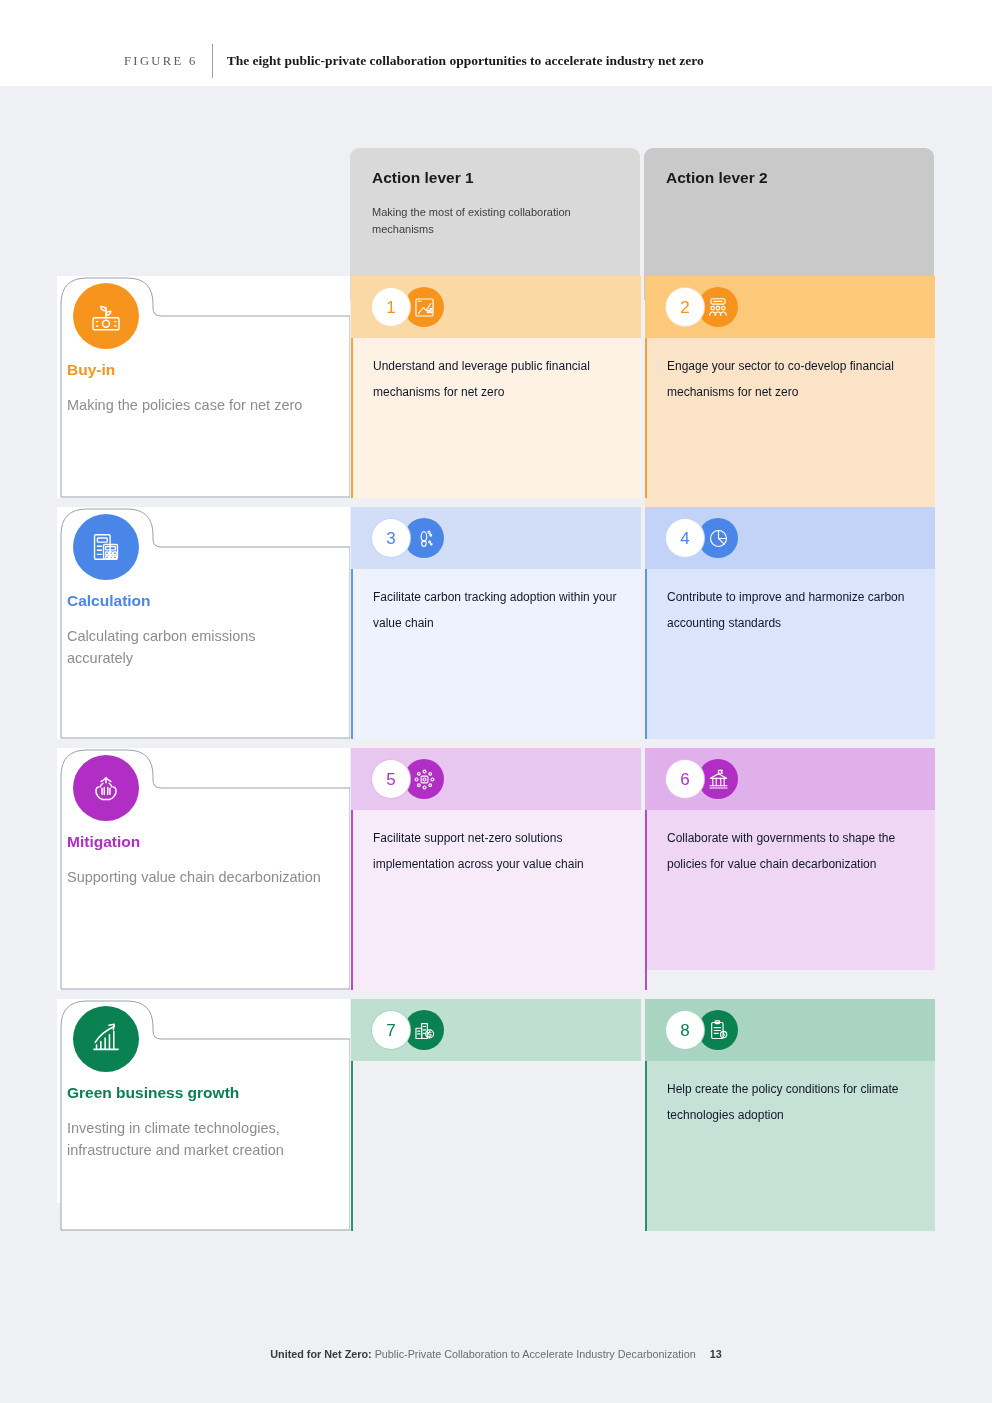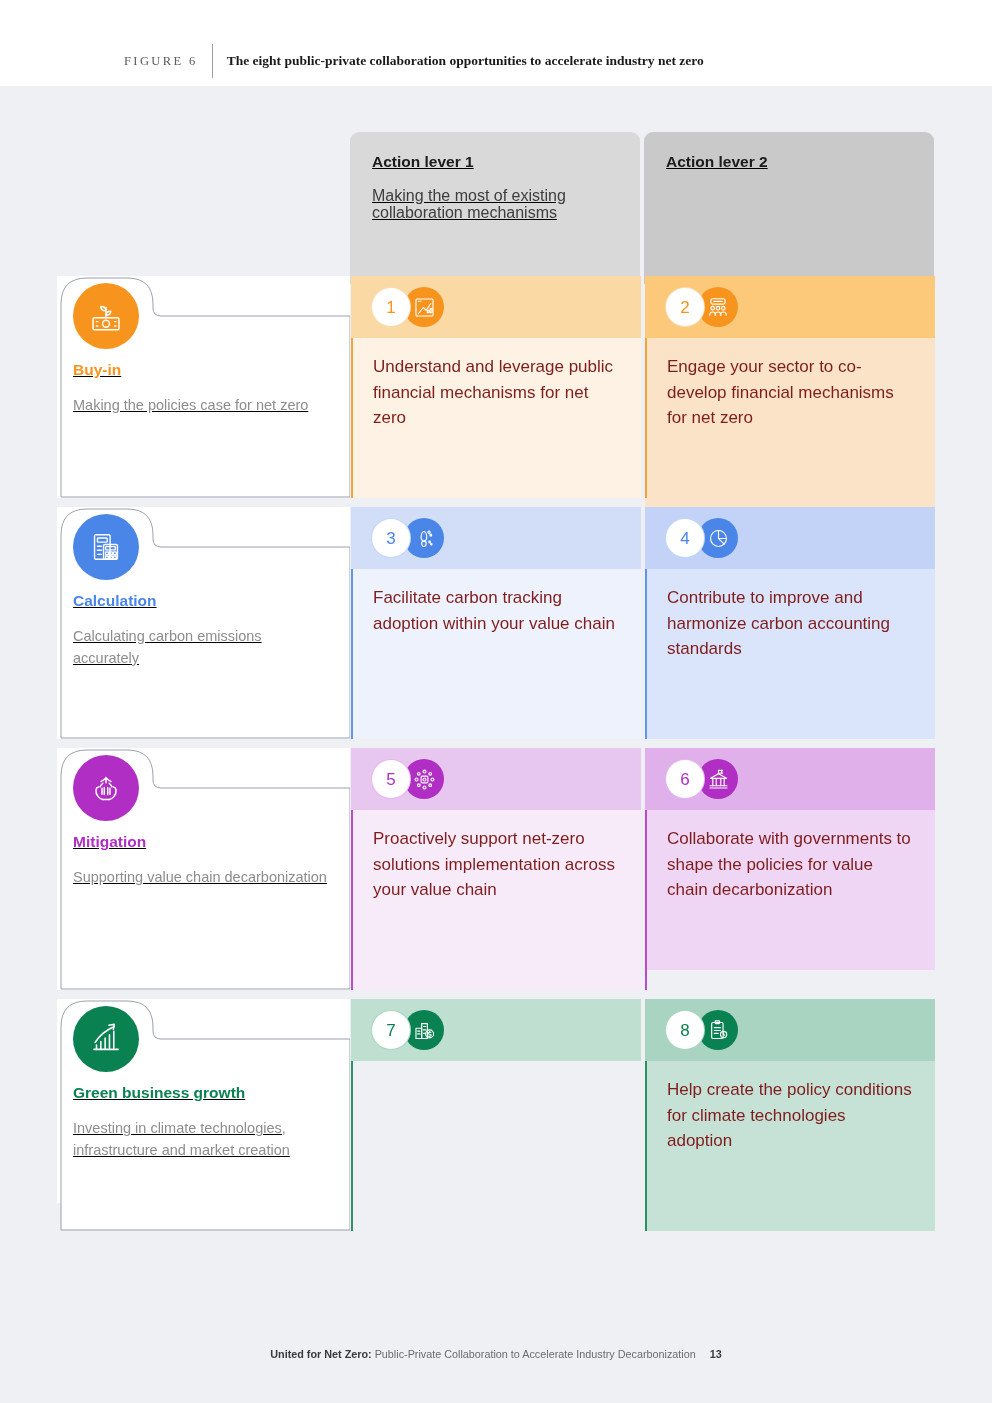--- a/index.html
+++ b/index.html
@@ -25,61 +25,61 @@
   .fig-rule{
     width:1px;background:#9aa0a6;height:34px;margin-top:-6px;
   }
   .fig-title{
     font-size:13.5px;font-weight:bold;color:#1a1a1a;line-height:22px;
     padding-left:14px;white-space:nowrap;
   }
 
   
   .colhead{
-    position:absolute;top:132px;height:152px;text-decoration:underline;
+    position:absolute;top:148px;height:152px;
   }
   .colhead .tabshape{
     position:absolute;left:0;top:0;width:100%;height:100%;
     border-radius:9px 9px 0 0;
   }
   .colhead .inner{position:relative;padding:20px 22px 0 22px;}
   .ch-title{font-size:15.5px;font-weight:bold;color:#1b1b1b;line-height:20px;}
-  .ch-sub{font-size:16px;color:#3d3d3d;line-height:16.5px;margin-top:16px;}
+  .ch-sub{font-size:11px;color:#3d3d3d;line-height:16.5px;margin-top:16px;}
   #colhead1{left:350px;width:290px;}
   #colhead2{left:644px;width:290px;}
   #colhead1 .tabshape{background:#d9d9d9;}
   #colhead2 .tabshape{background:#c9c9c9;}
 
   
   .grid{position:absolute;left:57px;top:276px;width:877px;}
   .row{position:relative;display:flex;align-items:stretch;}
   .row + .row{margin-top:9px;}
 
   
   .leftpanel{
     position:relative;width:293px;background:#ffffff;flex:0 0 293px;
   }
   .panel-svg{position:absolute;left:0;top:0;}
-  .panel-body{position:relative;padding:84px 0 0 16px;text-decoration:underline;}
+  .panel-body{position:relative;padding:84px 0 0 10px;}
   .cat-title{font-size:15.5px;font-weight:bold;line-height:20px;}
   .cat-sub{font-size:14.5px;color:#8d8d8f;line-height:22px;margin-top:14px;width:255px;}
 
   .cat-icon{
     position:absolute;left:16px;top:7px;width:66px;height:66px;border-radius:50%;
     display:flex;align-items:center;justify-content:center;
   }
   .cat-icon svg{display:block;}
 
   
   .cell{position:relative;flex:0 0 290px;width:290px;}
   .cell.c1{margin-left:1px;}
   .cell.c2{margin-left:4px;}
   .cell-head{height:62px;position:relative;}
   .cell-body{padding:16px 22px 18px 22px;min-height:120px;}
-  .cell-text{font-size:17px;line-height:25.5px;color:#7f1d1d;}
+  .cell-text{font-size:12px;line-height:25.5px;color:#0f172a;}
   .leftbar{position:absolute;left:0;top:0;width:2px;height:100%;}
 
   .badges{position:absolute;left:20px;top:11px;display:flex;align-items:center;}
   .num{
     width:40px;height:40px;border-radius:50%;background:#ffffff;
     display:flex;align-items:center;justify-content:center;
     font-size:17px;line-height:1;box-sizing:border-box;
     position:relative;z-index:2;
   }
   .micro{
@@ -287,21 +287,21 @@
                 <circle cx="36" cy="22" r="2.6"></circle>
                 <circle cx="12" cy="12" r="2.4"></circle>
                 <circle cx="32" cy="12" r="2.4"></circle>
                 <circle cx="12" cy="32" r="2.4"></circle>
                 <circle cx="32" cy="32" r="2.4"></circle>
               </svg>
             </div>
          </div>
        </div>
         <div class="cell-body" style="background:#f7ebfa;height:180px;box-sizing:border-box">
-         <div class="cell-text">Proactively support net-zero solutions implementation across your value chain</div>
+         <div class="cell-text">Facilitate support net-zero solutions implementation across your value chain</div>
        </div>
       </div>
       <div class="cell c2" style="height: 242px;">
         <div class="leftbar" style="background:#b02ec4;opacity:.85"></div>
         <div class="cell-head" style="background:#dfb0ea">
          <div class="badges">
            <div class="num" style="color:#b02ec4;border:1px solid #b02ec455">6</div>
            <div class="micro" style="background:#b02ec4">
               <svg viewBox="0 0 44 44" width="25" height="25" fill="none" stroke="#fff" stroke-width="2" stroke-linecap="round" stroke-linejoin="round">
                 <path d="M22 6v6"></path>

